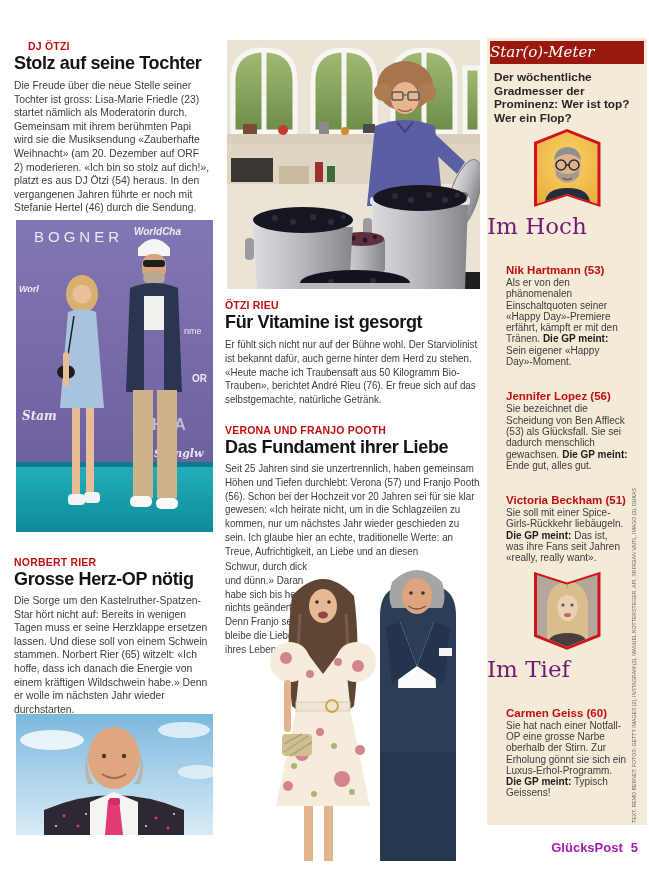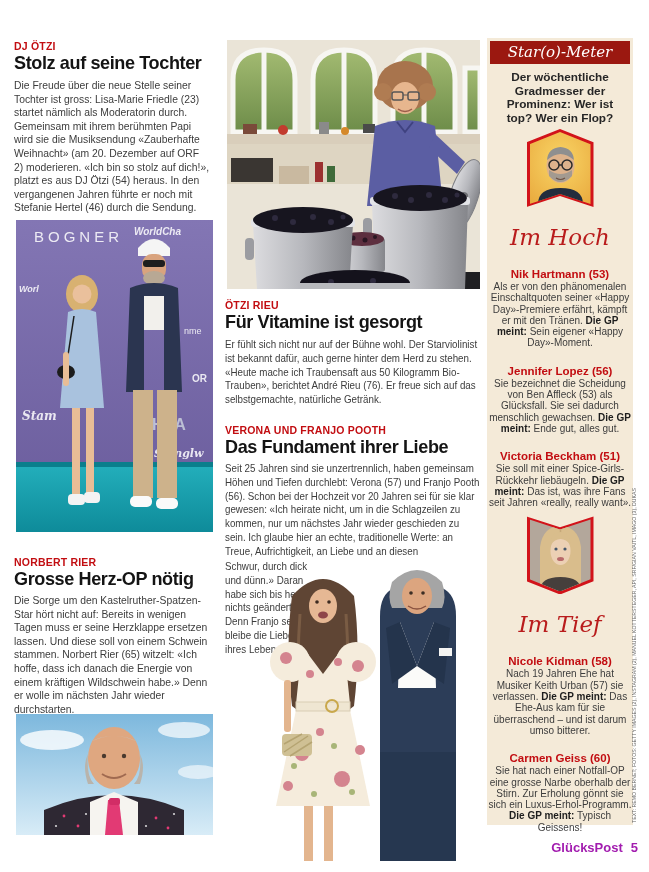--- a/index.html
+++ b/index.html
@@ -11,46 +11,46 @@
   .headline{margin:0;font-size:19px;font-weight:bold;color:#141414;
             letter-spacing:-.4px;white-space:nowrap;
             transform:scaleX(.95);transform-origin:0 50%}
   .body{margin:0;font-size:11.5px;line-height:13.6px;color:#3c3c3c;
         transform-origin:0 0}
   .c90{transform:scaleX(.9);width:219px}
   .c85{transform:scaleX(.85);width:301px}
   .c85n{transform:scaleX(.85);width:108px}
   figure{margin:0;padding:2px}
   
-  .sidebar{left:487px;top:38px;width:146px;height:787px;background:#f4ead8;
-           text-align:center;box-sizing:border-box;padding-top:3px}
+  .sidebar{left:487px;top:38px;width:160px;height:787px;background:#f4ead8;
+           text-align:left;box-sizing:border-box;padding-top:3px}
   .sb-bar{margin:0 3px;height:23px;line-height:23px;background:#9b1810;color:#fff;
           font-family:"DejaVu Serif",serif;font-style:italic;font-size:15px}
   .sb-intro{margin:7px 7px 4px;font-weight:bold;font-size:11.8px;line-height:13.5px;color:#262626}
   .banner{width:67px;height:78px;margin:4px auto 0;position:relative}
   .banner .bg{position:absolute;inset:0;background:#d2131a}
   .banner .ph{position:absolute;inset:3px;overflow:hidden}
   .b-up .bg,.b-up .ph{clip-path:polygon(50% 0,100% 17%,100% 100%,50% 86%,0 100%,0 17%)}
   .b-down .bg,.b-down .ph{clip-path:polygon(0 0,50% 14%,100% 0,100% 83%,50% 100%,0 83%)}
   .banner svg{display:block;width:100%;height:100%}
-  .sb-label{margin-top:15px;height:30px;line-height:30px;
-            font-family:"DejaVu Serif",serif;font-style:italic;font-size:23px;color:#b91c1c}
-  .entry{margin-top:16px;padding:0 1px}
+  .sb-label{margin-top:4px;height:30px;line-height:30px;
+            font-family:"DejaVu Serif",serif;font-size:23px;color:#701a75}
+  .entry{margin-top:23px;padding:0 19px}
   .entry .name{color:#c20d11;font-weight:bold;font-size:11.5px;line-height:13px}
   .entry p{margin:0;font-size:10px;line-height:11.3px;color:#3c3c3c}
   .entry b{color:#1d1d1d}
   .credits{left:631px;top:540px;height:283px;writing-mode:vertical-rl;
            transform:rotate(180deg);font-size:5.2px;color:#666;white-space:nowrap}
   .footer{top:840px;right:11px;font-size:13px;font-weight:bold;color:#a21caf}
   .footer .pn{margin-left:8px}
 </style>
 </head>
 <body>
 
-<div class="abs kicker" style="left:14px;top:40px">DJ ÖTZI</div>
+<div class="abs kicker" style="left:28px;top:40px">DJ ÖTZI</div>
 <h1 class="abs headline" style="left:14px;top:52px">Stolz auf seine Tochter</h1>
 <p class="abs body c90" style="left:14px;top:79px">Die Freude über die neue Stelle seiner Tochter ist gross: Lisa-Marie Friedle (23) startet nämlich als Moderatorin durch. Gemeinsam mit ihrem berühmten Papi wird sie die Musiksendung «Zauberhafte Weihnacht» (am 20. Dezember auf ORF 2) moderieren. «Ich bin so stolz auf dich!», platzt es aus DJ Ötzi (54) heraus. In den vergangenen Jahren führte er noch mit Stefanie Hertel (46) durch die Sendung.</p>
 
 <figure class="abs" style="left:14px;top:218px">
   <svg width="197" height="312" viewBox="0 0 197 312">
     <defs>
       <linearGradient id="gpu" x1="0" y1="0" x2="0" y2="1">
           <stop offset="0" stop-color="#8376b4"></stop>
           <stop offset="1" stop-color="#695b9b"></stop>
         </linearGradient>
@@ -367,24 +367,20 @@
         <path d="M20,26 Q20,14 30.5,13 Q41,14 41,26 Q36,20 30.5,20 Q25,20 20,26 Z" fill="#d9bd8c"></path>
         <circle cx="26" cy="30" r="1.6" fill="#47576b"></circle>
           <circle cx="35" cy="30" r="1.6" fill="#47576b"></circle>
         <ellipse cx="30.5" cy="40" rx="3.5" ry="2" fill="#b86a6a"></ellipse>
       </svg>
     </div>
   </div>
   <div class="sb-label">Im Tief</div>
 
   <div class="entry">
-    <div class="name">Nicole Kidman (58)</div>
-    <p><span>Nach 19 Jahren Ehe hat Musiker Keith Urban (57) sie verlassen.</span> <b>Die GP meint:</b> <span>Das Ehe-Aus kam für sie überraschend – und ist darum umso bitterer.</span></p>
-  </div>
-  <div class="entry">
     <div class="name">Carmen Geiss (60)</div>
     <p><span>Sie hat nach einer Notfall-OP eine grosse Narbe oberhalb der Stirn. Zur Erholung gönnt sie sich ein Luxus-Erhol-Programm.</span> <b>Die GP meint:</b> <span>Typisch Geissens!</span></p>
   </div>
 </aside>
 
 <div class="abs credits">TEXT: REMO BERNET; FOTOS: GETTY IMAGES (2), INSTAGRAM (2), MANUEL KOTTERSTEGER, API, SRF/GIAN VAITL, IMAGO (3), DUKAS</div>
 <div class="abs footer">
   <span>GlücksPost</span><span class="pn">5</span>
 </div>
 

